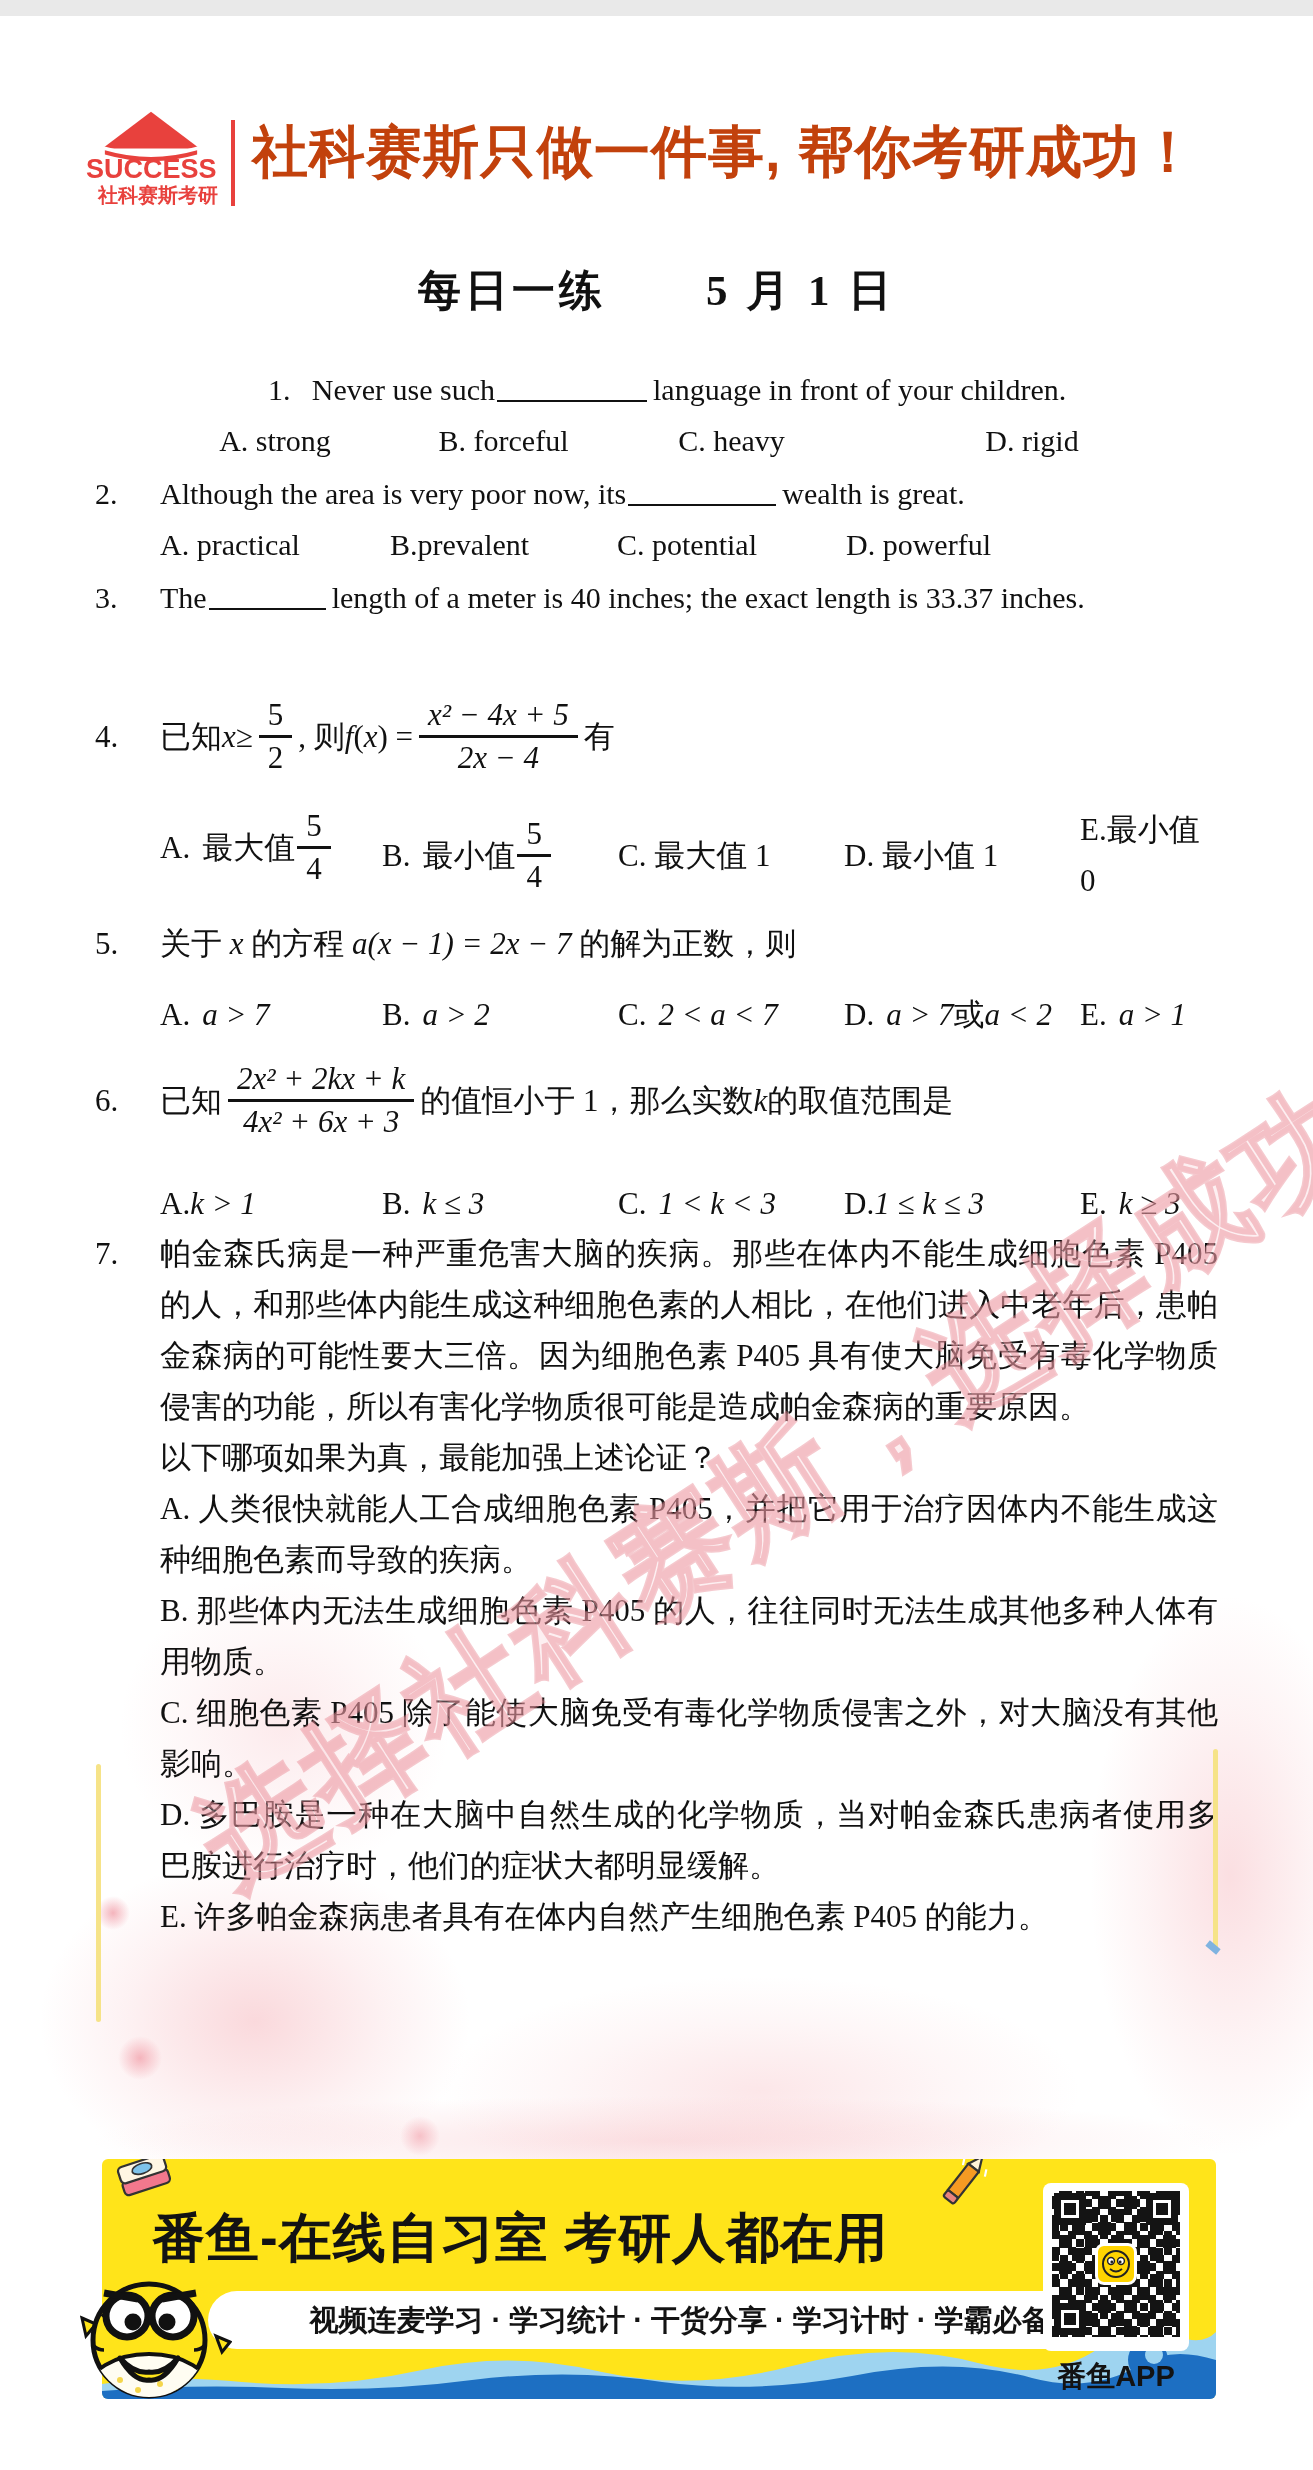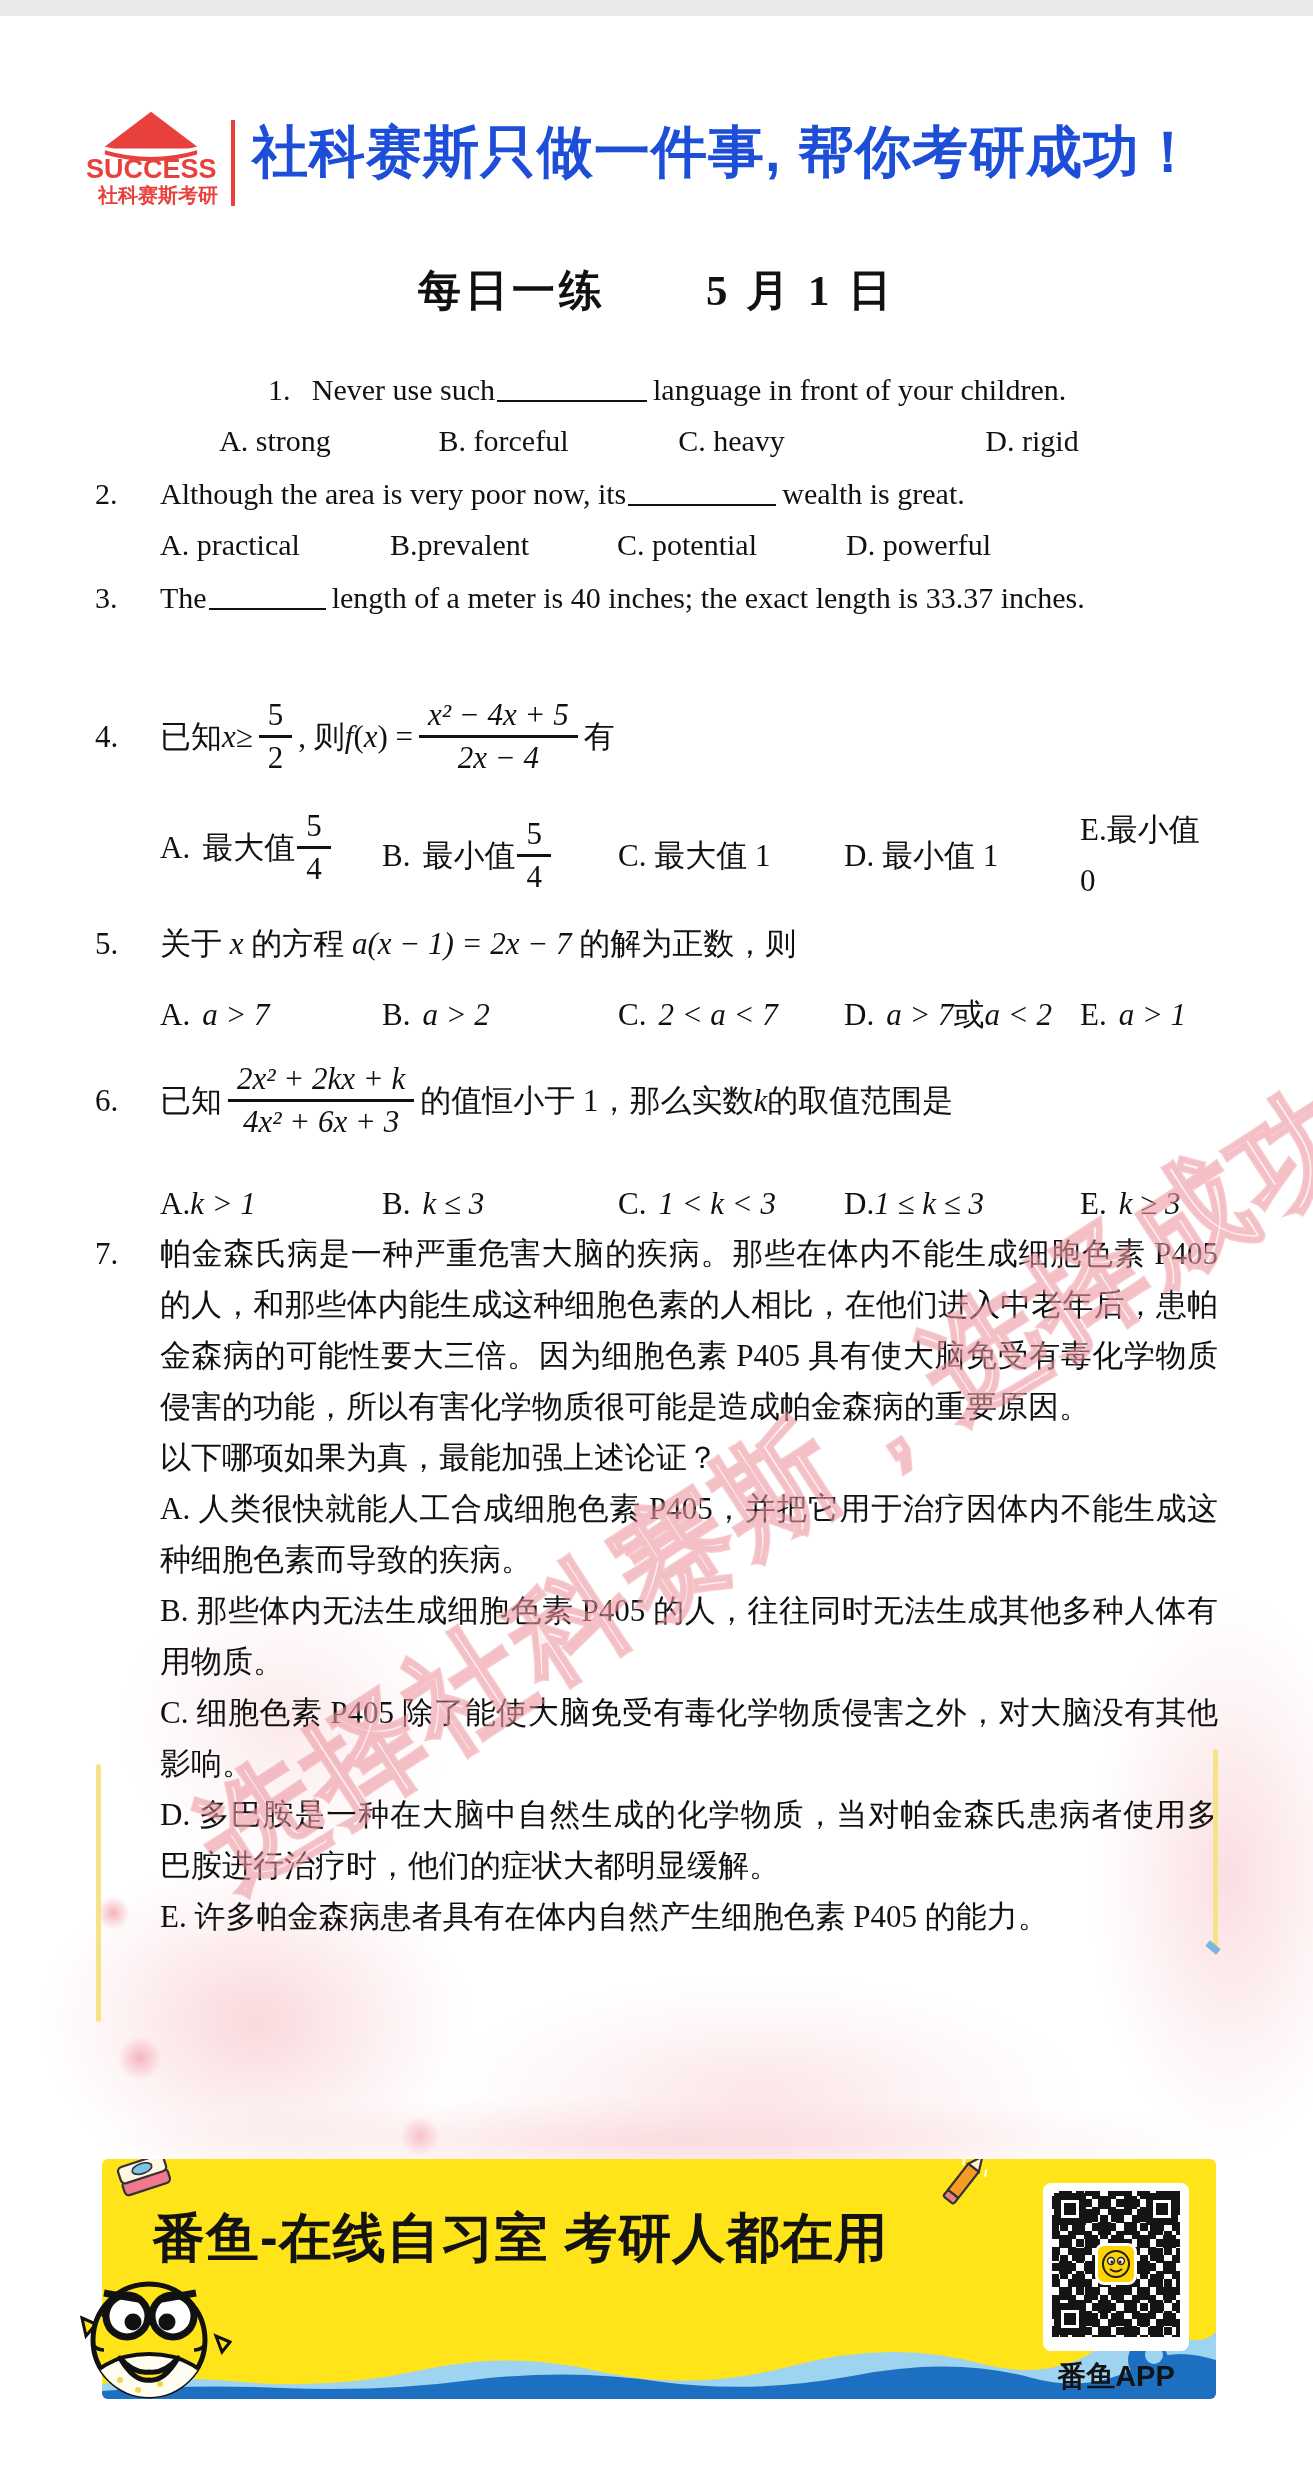--- a/index.html
+++ b/index.html
@@ -8,21 +8,21 @@
   
   .logo-roof{position:absolute;left:90px;top:94px;width:122px;height:52px;}
   .logo-en{position:absolute;left:86px;top:138px;width:130px;text-align:center;
            font-family:"Liberation Sans","DejaVu Sans",sans-serif;font-weight:800;font-size:27px;
            letter-spacing:0px;color:#E8413D;}
   .logo-cn{position:absolute;left:84px;top:166px;width:134px;text-align:right;
            font-family:"Liberation Sans","DejaVu Sans",sans-serif;font-weight:800;font-size:20px;color:#E8413D;}
   .hdr-divider{position:absolute;left:231px;top:104px;width:4px;height:86px;background:#E8413D;}
   .slogan{position:absolute;left:252px;top:99px;width:1000px;
           font-family:"Liberation Sans","DejaVu Sans",sans-serif;font-weight:900;font-size:56px;
-          letter-spacing:1px;color:#1d4ed8;white-space:nowrap;}
+          letter-spacing:1px;color:#c2410c;white-space:nowrap;}
   .doc-title{position:absolute;left:0;top:246px;width:1313px;text-align:center;
              font-size:43px;font-weight:bold;letter-spacing:4px;}
   .doc-title .tgap{display:inline-block;width:100px;}
   
   .qblock{position:absolute;left:95px;width:1123px;font-size:30px;line-height:51px;}
   .qno{display:inline-block;width:65px;vertical-align:top;}
   .stem-en .blank{display:inline-block;height:30px;border-bottom:2px solid #111;transform:translateY(2px);margin:0 6px 0 2px;}
   .opts4{display:grid;grid-template-columns:230px 227px 229px 1fr;padding-left:65px;}
   .opts5{display:grid;grid-template-columns:222px 236px 226px 236px 1fr;padding-left:65px;}
   .mi{font-style:italic;}
@@ -231,20 +231,21 @@
     </svg>
     <svg class="pencil" viewBox="0 0 26 56">
       <polygon points="13,1 15.5,6 10.5,6" fill="#333"></polygon>
       <polygon points="13,1 19,14 7,14" fill="#FFF3D8" stroke="#333" stroke-width="2"></polygon>
       <rect x="7" y="14" width="12" height="30" fill="#F59A23" stroke="#333" stroke-width="2"></rect>
       <rect x="7" y="44" width="12" height="7" rx="2" fill="#E8837E" stroke="#333" stroke-width="2"></rect>
       <line x1="23" y1="8" x2="26" y2="14" stroke="#fff" stroke-width="2"></line>
       <line x1="1" y1="12" x2="4" y2="18" stroke="#fff" stroke-width="2"></line>
     </svg>
     <div class="banner-title">番鱼-在线自习室 考研人都在用</div>
+    <div class="pill">视频连麦学习 · 学习统计 · 干货分享 · 学习计时 · 学霸必备</div>
     <svg class="waves" viewBox="0 0 1114 115" preserveAspectRatio="none">
       <path fill="#9ED4F0" d="M0,115 L0,100 Q60,90 140,98 Q230,106 320,86 Q410,66 500,88 Q590,108 690,82 Q790,55 880,80 Q950,98 1000,62 Q1040,36 1075,52 Q1100,62 1114,48 L1114,115 Z"></path>
       <path fill="#1D6FC2" d="M0,115 L0,107 Q90,100 180,104 Q280,108 370,96 Q470,84 560,98 Q650,110 750,92 Q850,72 930,94 Q990,110 1040,80 Q1070,62 1114,76 L1114,115 Z"></path>
       <circle cx="1046" cy="76" r="20" fill="#1D6FC2"></circle>
       <circle cx="1052" cy="71" r="9" fill="#9ED4F0"></circle>
     </svg>
     <div class="qr-box">
       <div class="qr-inner">
         <div class="qf tl"></div>
         <div class="qf tr"></div>

